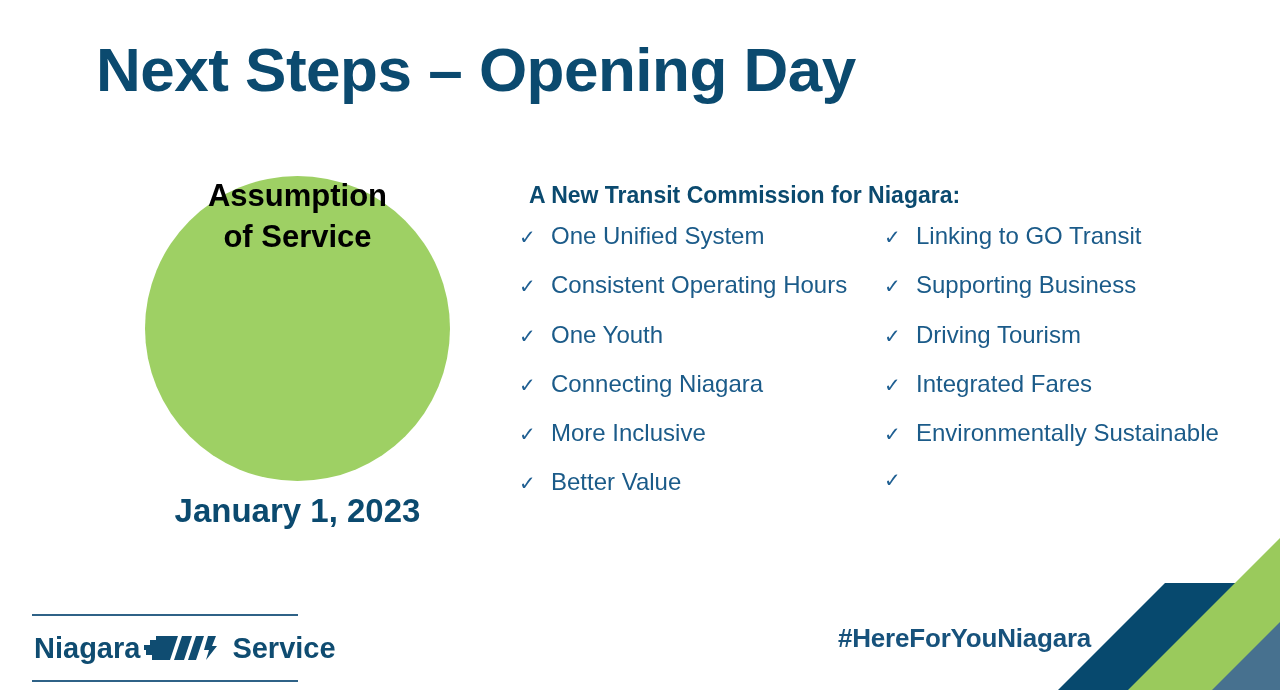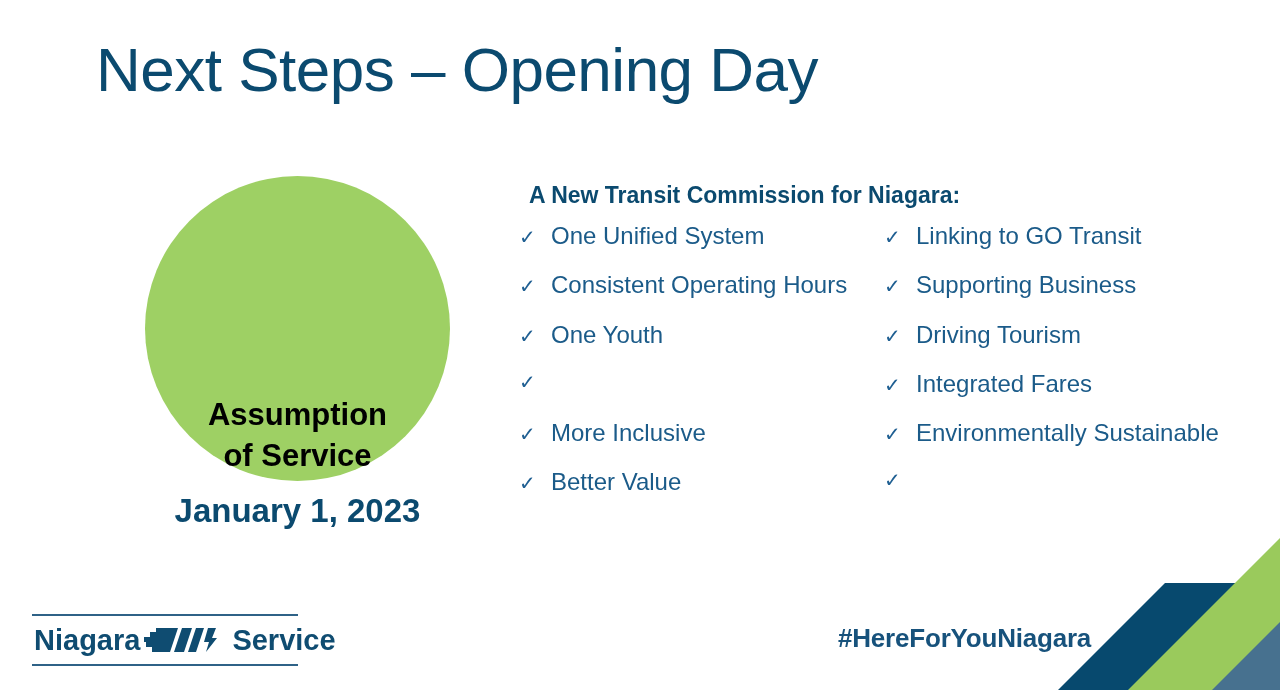--- a/index.html
+++ b/index.html
@@ -17,38 +17,38 @@
     background: #ffffff;
     overflow: hidden;
   }
 
   
   #slide-title {
     position: absolute;
     left: 96px;
     top: 36px;
     font-size: 62px;
-    font-weight: normal;
+    font-weight: bold;
     color: #0b4a6f;
     letter-spacing: -0.5px;
     white-space: nowrap;
     line-height: 1.1;
   }
 
   
   #assumption-circle {
     position: absolute;
     left: 145px;
     top: 176px;
     width: 305px;
     height: 305px;
     border-radius: 50%;
     background: #9ed064;
     display: flex;
-    align-items: flex-end;
+    align-items: flex-start;
     justify-content: center;
     text-align: center;
   }
   #assumption-circle .circle-text {
     font-size: 31px;
     font-weight: bold;
     color: #000000;
     line-height: 1.32;
     padding-bottom: 4px;
   }
@@ -116,21 +116,21 @@
   #region-logo .rule {
     height: 2px;
     background: #2f6287;
     width: 100%;
   }
   #region-logo .logo-row {
     display: flex;
     align-items: center;
     justify-content: space-between;
     height: 40px;
-    padding: 4px 2px;
+    padding: 12px 2px;
   }
   #region-logo .word {
     font-size: 29px;
     font-weight: bold;
     color: #0f4c71;
     line-height: 1;
   }
   #region-logo .mark {
     width: 84px;
     height: 30px;
@@ -188,20 +188,21 @@
       <div class="benefit-item">
         <span class="benefit-check">✓</span>
         <span class="benefit-label">Consistent Operating Hours</span>
       </div>
       <div class="benefit-item">
         <span class="benefit-check">✓</span>
         <span class="benefit-label">One Youth</span>
       </div>
       <div class="benefit-item">
         <span class="benefit-check">✓</span>
+        <span class="benefit-label">Connecting Niagara</span>
       </div>
       <div class="benefit-item">
         <span class="benefit-check">✓</span>
         <span class="benefit-label">More Inclusive</span>
       </div>
       <div class="benefit-item">
         <span class="benefit-check">✓</span>
         <span class="benefit-label">Better Value</span>
       </div>
     </div>

